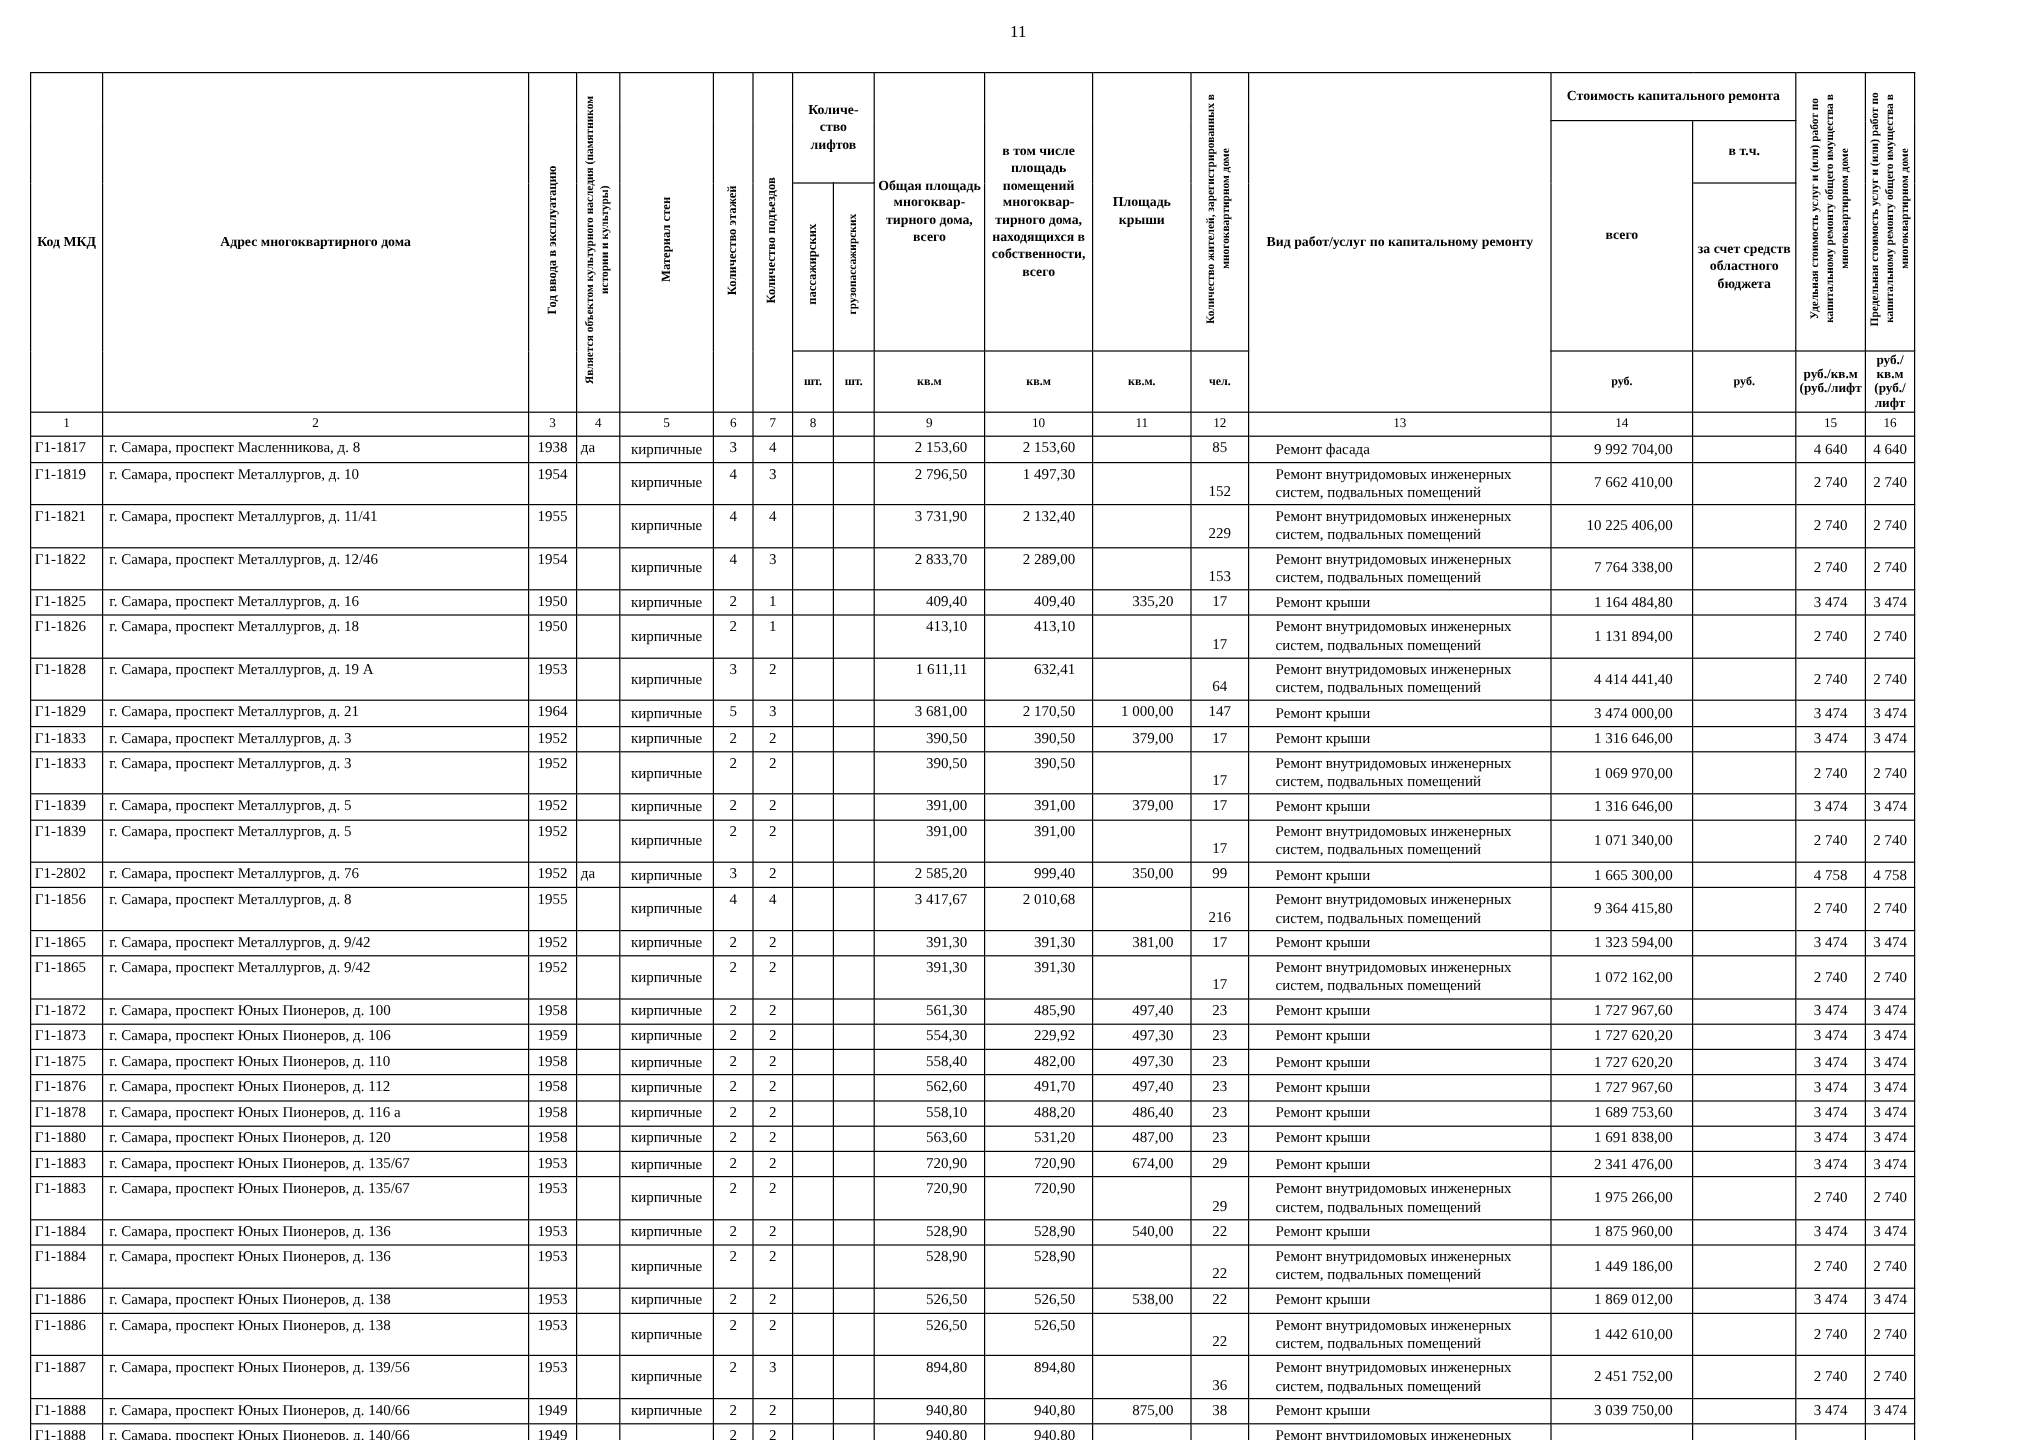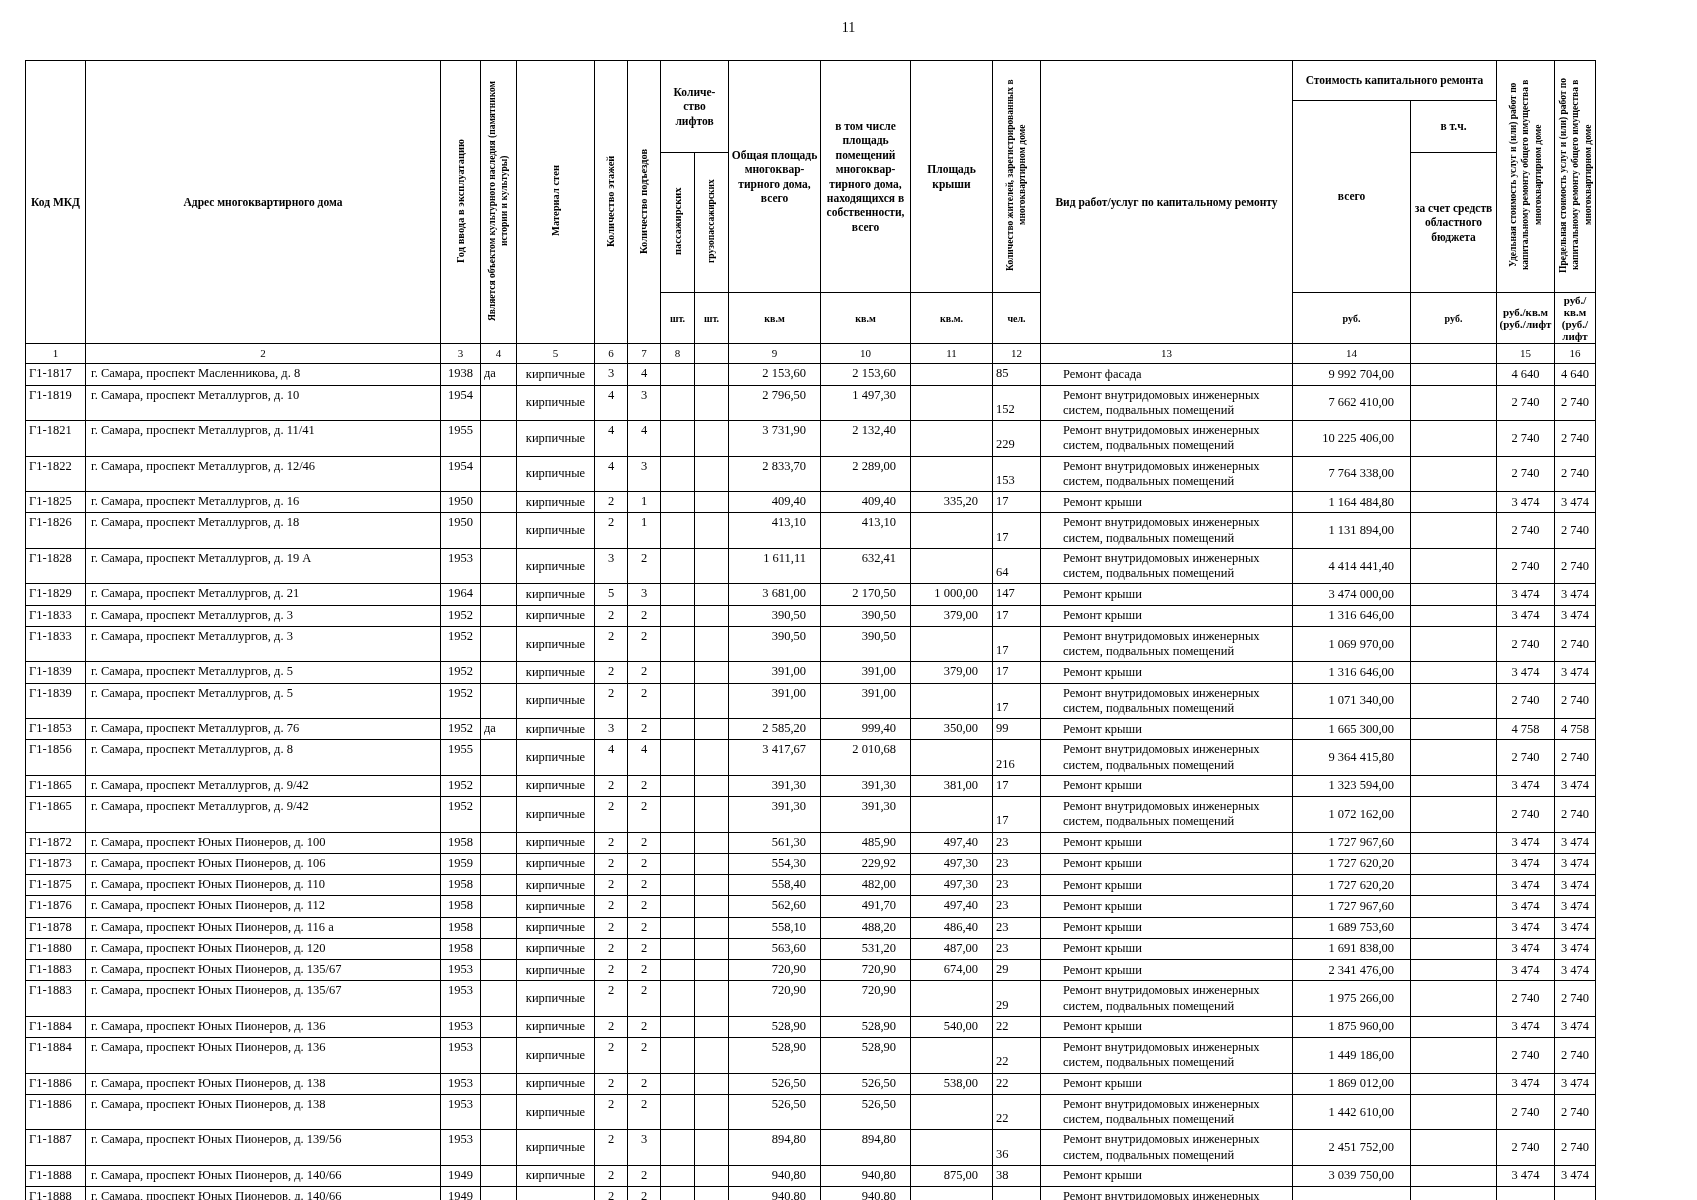--- a/index.html
+++ b/index.html
@@ -49,21 +49,21 @@
     padding: 2px 3px; height: 19px;
     vertical-align: middle;
   }
   td.c-code { text-align: left; padding-left: 3px; vertical-align: top; }
   td.c-addr { text-align: left; padding-left: 5px; vertical-align: top; }
   td.c-year { text-align: center; vertical-align: top; margin-top: 41px; }
   td.c-her  { text-align: left; vertical-align: top; }
   td.c-mat  { text-align: center; }
   td.c-num  { text-align: center; vertical-align: top; }
   td.c-area { text-align: right; padding-right: 14px; vertical-align: top; }
-  td.c-res  { vertical-align: bottom; padding-bottom: 3px; margin-left: 33px; }
+  td.c-res  { text-align: center; vertical-align: bottom; padding-bottom: 3px; margin-left: 33px; }
   td.c-work { text-align: left; padding-left: 22px; }
   td.c-cost { text-align: right; padding-right: 16px; }
   td.c-unit { text-align: center; }
 </style>
 </head>
 <body>
 
 <div class="page">
   <div class="page-number">11</div>
 
@@ -386,21 +386,21 @@
           <td class="c-area">391,00</td>
           <td class="c-area"></td>
           <td class="c-res">17</td>
           <td class="c-work">Ремонт внутридомовых инженерных систем, подвальных помещений</td>
           <td class="c-cost">1 071 340,00</td>
           <td class="c-cost"></td>
           <td class="c-unit">2 740</td>
           <td class="c-unit">2 740</td>
         </tr>
         <tr>
-          <td class="c-code">Г1-1853</td>
+          <td class="c-code">Г1-2802</td>
           <td class="c-addr">г. Самара, проспект Металлургов, д. 76</td>
           <td class="c-year">1952</td>
           <td class="c-her">да</td>
           <td class="c-mat">кирпичные</td>
           <td class="c-num">3</td>
           <td class="c-num">2</td>
           <td class="c-num"></td>
           <td class="c-num"></td>
           <td class="c-area">2 585,20</td>
           <td class="c-area">999,40</td>

